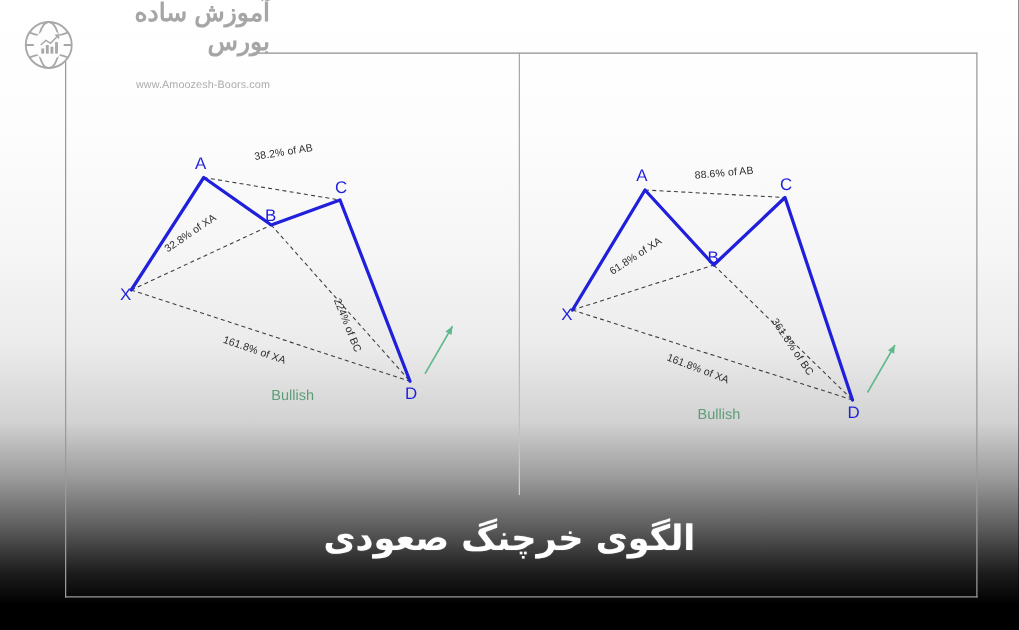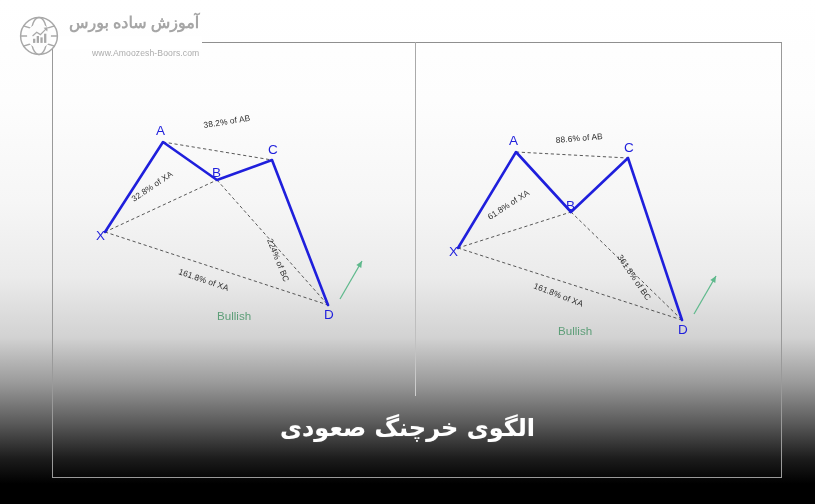--- a/index.html
+++ b/index.html
@@ -50,22 +50,22 @@
   
   #logo {
     position:absolute;
     left:16px; top:10px;
     width:200px; height:52px;
     display:flex; align-items:center; gap:7px;
   }
   #logo-globe { width:46px; height:46px; flex:0 0 auto; }
   #logo-text { display:flex; flex-direction:column; align-items:flex-end; }
   #logo-fa {
-    font-size:16px; color:#a6a6a6; line-height:1.15;
-    direction:rtl; letter-spacing:-0.3px; font-weight:600;font-family:Liberation Serif, serif;
+    font-size:20px; color:#a6a6a6; line-height:1.15;
+    direction:rtl; letter-spacing:-0.3px; font-weight:600;
   }
   #logo-url {
     font-size:8.6px; color:#acacac; line-height:1.2;
     letter-spacing:0.1px; margin-top:16px;
   }
 
   
   .panel { position:absolute; top:42px; height:354px; }
   #panel-left { left:52px; width:363px; }
   #panel-right { left:416px; width:366px; }
@@ -87,21 +87,21 @@
     font-size:11.6px;
   }
 
   
   #title {
     position:absolute;
     left:0; right:0; top:414px;
     text-align:center;
     direction:rtl;
     color:#ffffff;
-    font-size:24px;
+    font-size:28px;
     font-weight:700;
     letter-spacing:0px;
     text-shadow:0 0 1px rgba(255,255,255,0.35);
     font-family:"DejaVu Sans", sans-serif;
   }
 </style>
 </head>
 <body>
 
 <div id="stage">

